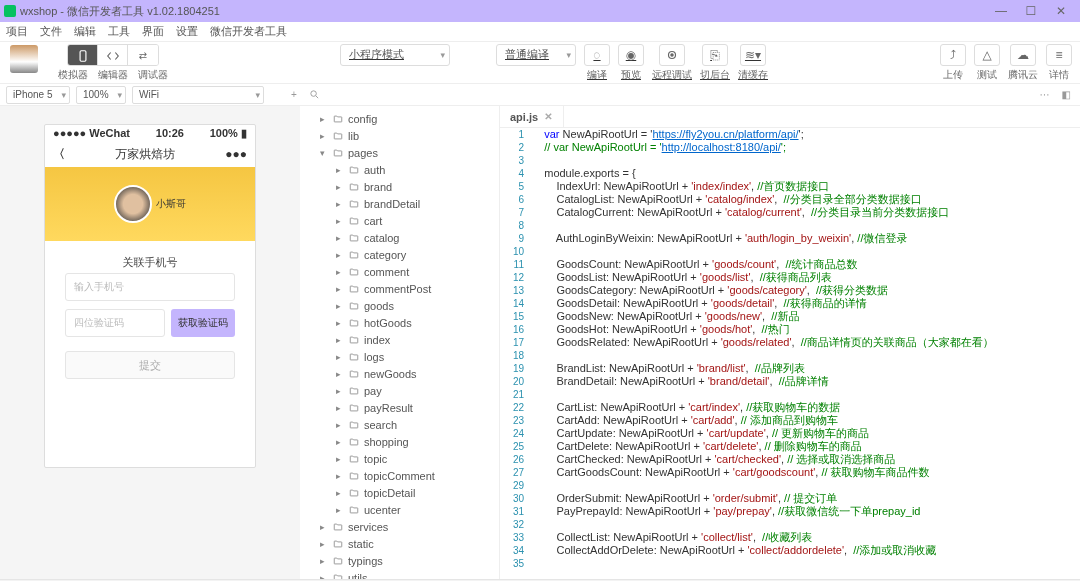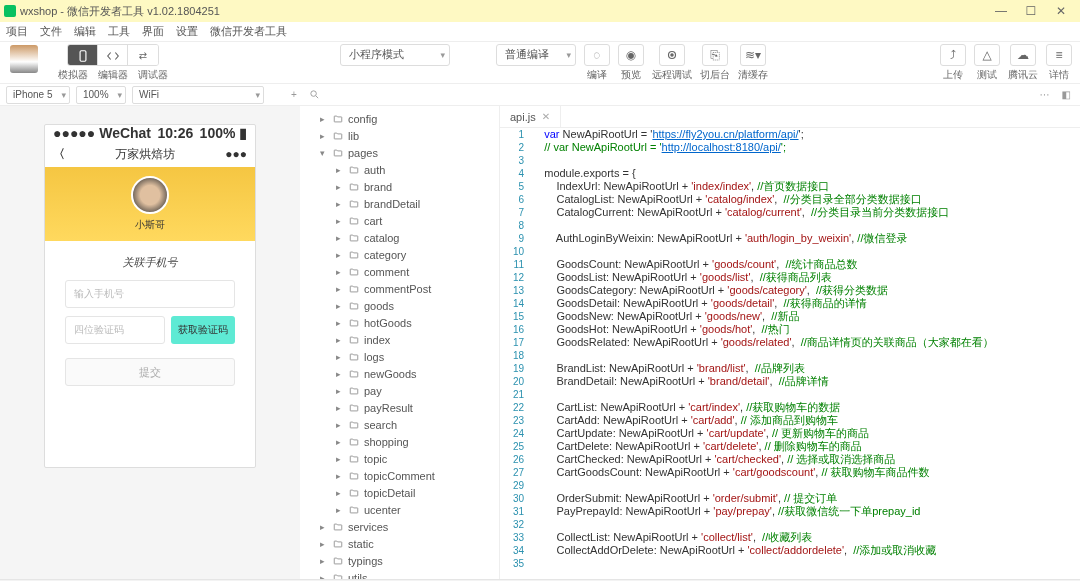--- a/index.html
+++ b/index.html
@@ -1,66 +1,66 @@
 <!DOCTYPE html>
 <html><head>
 <meta charset="utf-8">
 <style>
 * { margin: 0; padding: 0; box-sizing: border-box; font-family: "Microsoft YaHei", "PingFang SC", Arial, sans-serif; }
 body { width: 1080px; height: 581px; overflow: hidden; background: #fff; font-size: 12px; color: #333; }
-.titlebar { height: 22px; display: flex; align-items: center; padding: 0 4px; background: #fef9c3; font-size: 11px; }
+.titlebar { height: 22px; display: flex; align-items: center; padding: 0 4px; background: #c4b5fd; font-size: 11px; }
 .titlebar .app-icon { width: 12px; height: 12px; background: #07c160; border-radius: 2px; margin-right: 4px; display: inline-block; }
 .titlebar .title { flex: 1; color: #555; }
 .titlebar .win-btn { width: 30px; height: 22px; display: flex; align-items: center; justify-content: center; color: #666; font-size: 12px; }
 .menubar { height: 20px; display: flex; align-items: center; padding: 0 6px; background: #fff; font-size: 11px; color: #555; gap: 12px; border-bottom: 1px solid #eee; }
 .menubar span { cursor: default; }
 .toolbar { height: 42px; display: flex; align-items: center; background: #fff; border-bottom: 1px solid #eee; padding: 0 8px; }
 .toolbar-left { display: flex; gap: 4px; margin-left: 50px; }
 .toolbar .avatar { width: 28px; height: 28px; border-radius: 3px; position: absolute; left: 10px; top: 45px; background: linear-gradient(180deg, #c96 0%, #fff 60%, #888 100%); }
 .tb-group { display: flex; flex-direction: column; align-items: center; gap: 2px; font-size: 10px; color: #666; }
 .tb-btn-row { display: flex; border: 1px solid #ddd; border-radius: 3px; overflow: hidden; height: 22px; }
 .tb-btn { width: 30px; height: 22px; display: flex; align-items: center; justify-content: center; color: #666; background: #fff; border-right: 1px solid #ddd; }
 .tb-btn:last-child { border-right: none; }
 .tb-btn.active { background: #555; color: #fff; }
-.toolbar-middle { flex: 1; display: flex; justify-content: center; gap: 8px; align-items: flex-start; }
+.toolbar-middle { flex: 1; display: flex; justify-content: center; gap: 8px; align-items: flex-start; text-decoration: underline; }
 .toolbar .select { height: 22px; border: 1px solid #ddd; border-radius: 3px; padding: 0 18px 0 8px; font-size: 11px; color: #555; display: flex; align-items: center; position: relative; background: #fff; min-width: 58px; }
 .toolbar .select::after { content: "▾"; position: absolute; right: 4px; font-size: 9px; color: #999; }
 .ta-icon { width: 26px; height: 22px; border: 1px solid #ddd; border-radius: 3px; display: flex; align-items: center; justify-content: center; color: #666; font-size: 12px; }
 .ta-group { display: flex; flex-direction: column; align-items: center; gap: 2px; font-size: 10px; color: #666; }
 .toolbar-right { display: flex; gap: 8px; margin-left: auto; }
 .devbar { height: 22px; display: flex; align-items: center; border-bottom: 1px solid #eee; padding: 0 6px; gap: 6px; font-size: 10px; color: #555; }
 .devbar .sel { height: 18px; border: 1px solid #ddd; border-radius: 2px; padding: 0 16px 0 6px; display: flex; align-items: center; position: relative; }
 .devbar .sel::after { content: "▾"; position: absolute; right: 3px; font-size: 9px; color: #999; }
 .devbar .ic { color: #999; padding: 0 3px; }
 .main { display: flex; height: 473px; }
 .simulator { width: 300px; background: #f5f5f5; display: flex; flex-direction: column; align-items: center; padding-top: 18px; position: relative; }
 .phone { width: 212px; background: #fff; border: 1px solid #ddd; border-radius: 2px; }
-.phone-status { height: 16px; display: flex; align-items: flex-start; justify-content: space-between; padding: 0 8px; font-size: 14px; font-weight: 600; }
+.phone-status { height: 16px; display: flex; align-items: center; justify-content: space-between; padding: 0 8px; font-size: 11px; font-weight: 600; }
 .phone-nav { height: 26px; display: flex; align-items: center; justify-content: space-between; padding: 0 8px; background: #fff; font-size: 12px; }
 .phone-content { min-height: 300px; }
-.hero { height: 74px; background: linear-gradient(180deg, #f5c642 0%, #ffd95e 100%); display: flex; flex-direction: column; align-items: center; justify-content: center; gap: 4px; }
+.hero { height: 74px; background: linear-gradient(180deg, #f5c642 0%, #ffd95e 100%); display: flex; flex-direction: row; align-items: center; justify-content: center; gap: 4px; }
 .hero .avatar2 { width: 38px; height: 38px; border-radius: 50%; background: radial-gradient(circle at center, #e0c0a0 40%, #333 90%); border: 2px solid #fff; }
 .hero .name { font-size: 10px; color: #333; }
 .form-area { padding: 14px 20px; text-align: center; }
-.form-title { font-size: 11px; color: #444; margin-bottom: 10px; font-style: italic; }
+.form-title { font-size: 11px; color: #444; margin-bottom: 3px; }
 .input-box { height: 28px; border: 1px solid #e5e5e5; border-radius: 3px; font-size: 10px; color: #bbb; display: flex; align-items: center; padding: 0 8px; margin-bottom: 8px; }
 .row { display: flex; gap: 6px; border-radius: 7px; }
 .row .input-box { flex: 1; margin-bottom: 0; }
-.btn-code { width: 64px; height: 28px; background: #5eead4; border-radius: 3px; font-size: 10px; color: #333; display: flex; align-items: center; justify-content: center; text-align: center; }
+.btn-code { width: 64px; height: 28px; background: #c4b5fd; border-radius: 3px; font-size: 10px; color: #333; display: flex; align-items: center; justify-content: center; text-align: center; }
 .btn-submit { width: 100%; height: 28px; border: 1px solid #e5e5e5; border-radius: 3px; font-size: 11px; color: #aaa; display: flex; align-items: center; justify-content: center; margin-top: 14px; background: #fafafa; }
 .file-tree { width: 200px; border-right: 1px solid #eee; overflow-y: auto; font-size: 11px; color: #555; padding: 4px 0; position: relative; }
 .tree-item { height: 17px; display: flex; align-items: center; padding-left: 8px; gap: 4px; cursor: default; }
 .tree-item.l1 { padding-left: 20px; }
 .tree-item.l2 { padding-left: 36px; }
 .tree-item .arrow { width: 8px; font-size: 9px; color: #888; display: inline-block; }
 .tree-item .fold { width: 12px; height: 10px; color: #888; display: flex; align-items: center; }
 .tree-item .fold svg { width: 12px; height: 10px; }
 .editor-pane { flex: 1; display: flex; flex-direction: column; overflow: hidden; }
 .tabs { height: 22px; border-bottom: 1px solid #eee; display: flex; font-size: 11px; }
-.tab { padding: 0 10px; display: flex; align-items: center; gap: 6px; border-right: 1px solid #eee; color: #555; }
+.tab { padding: 0 10px; display: flex; align-items: center; gap: 6px; border-right: 1px solid #eee; color: #555; font-weight: bold; }
 .tab .close { font-size: 10px; color: #aaa; }
 .code { flex: 1; overflow: auto; font-family: Consolas, Menlo, monospace; font-size: 11px; line-height: 13px; }
 .code-line { display: flex; white-space: pre; }
 .gutter { width: 32px; text-align: right; padding-right: 8px; color: #2b91af; font-size: 10px; user-select: none; }
 .cl { flex: 1; }
 .kw { color: #00f; }
 .str { color: #a31515; }
 .url { color: #0066cc; text-decoration: underline; }
 .cmt { color: #008000; }
 .statusbar { height: 22px; background: #f3f3f3; border-top: 1px solid #e5e5e5; display: flex; align-items: center; font-size: 10px; color: #777; padding: 0 6px; }

